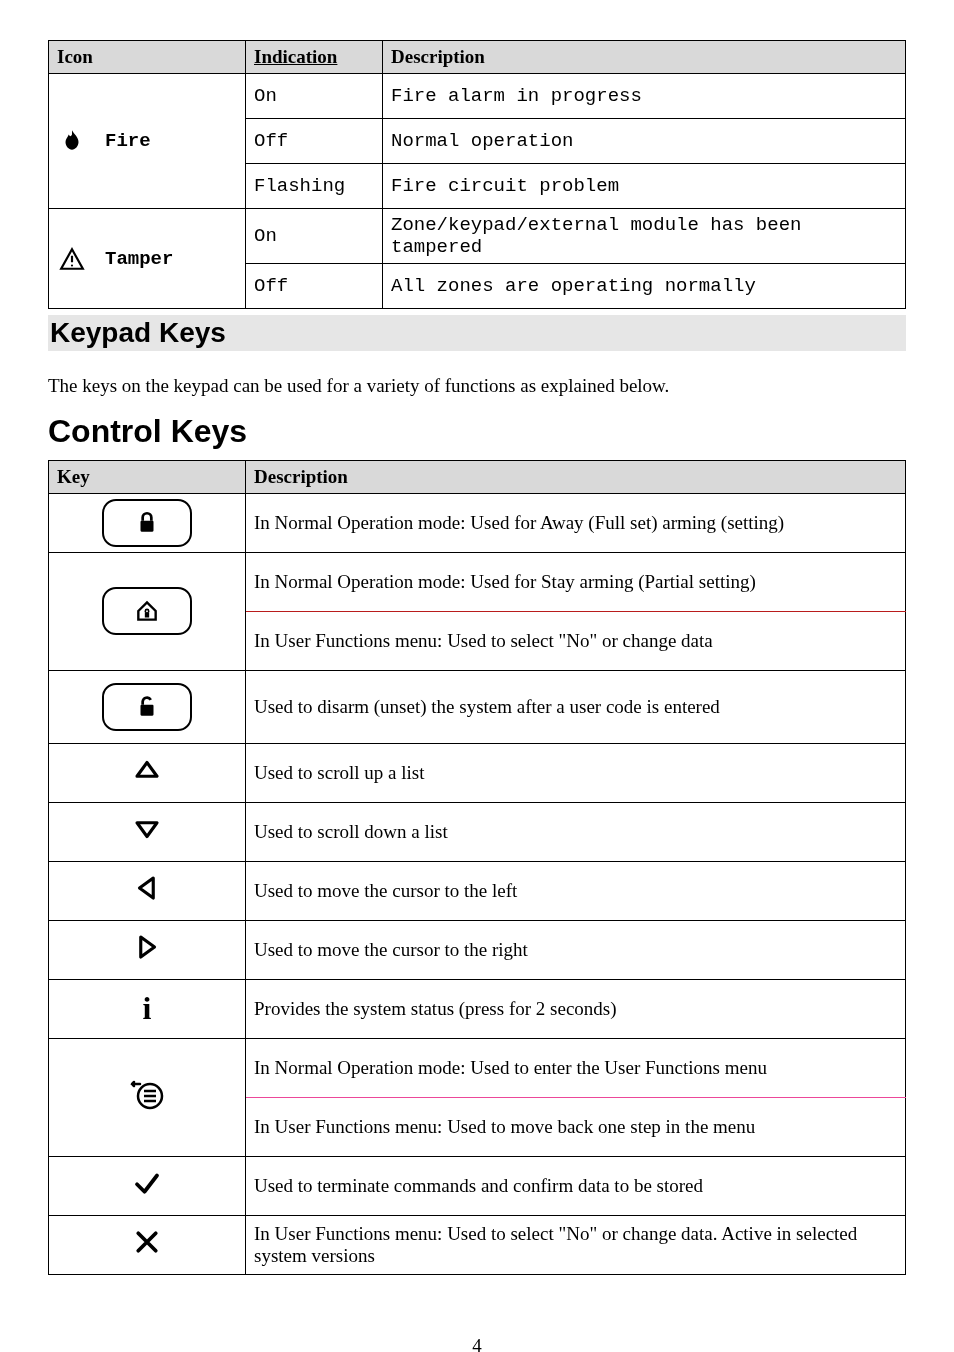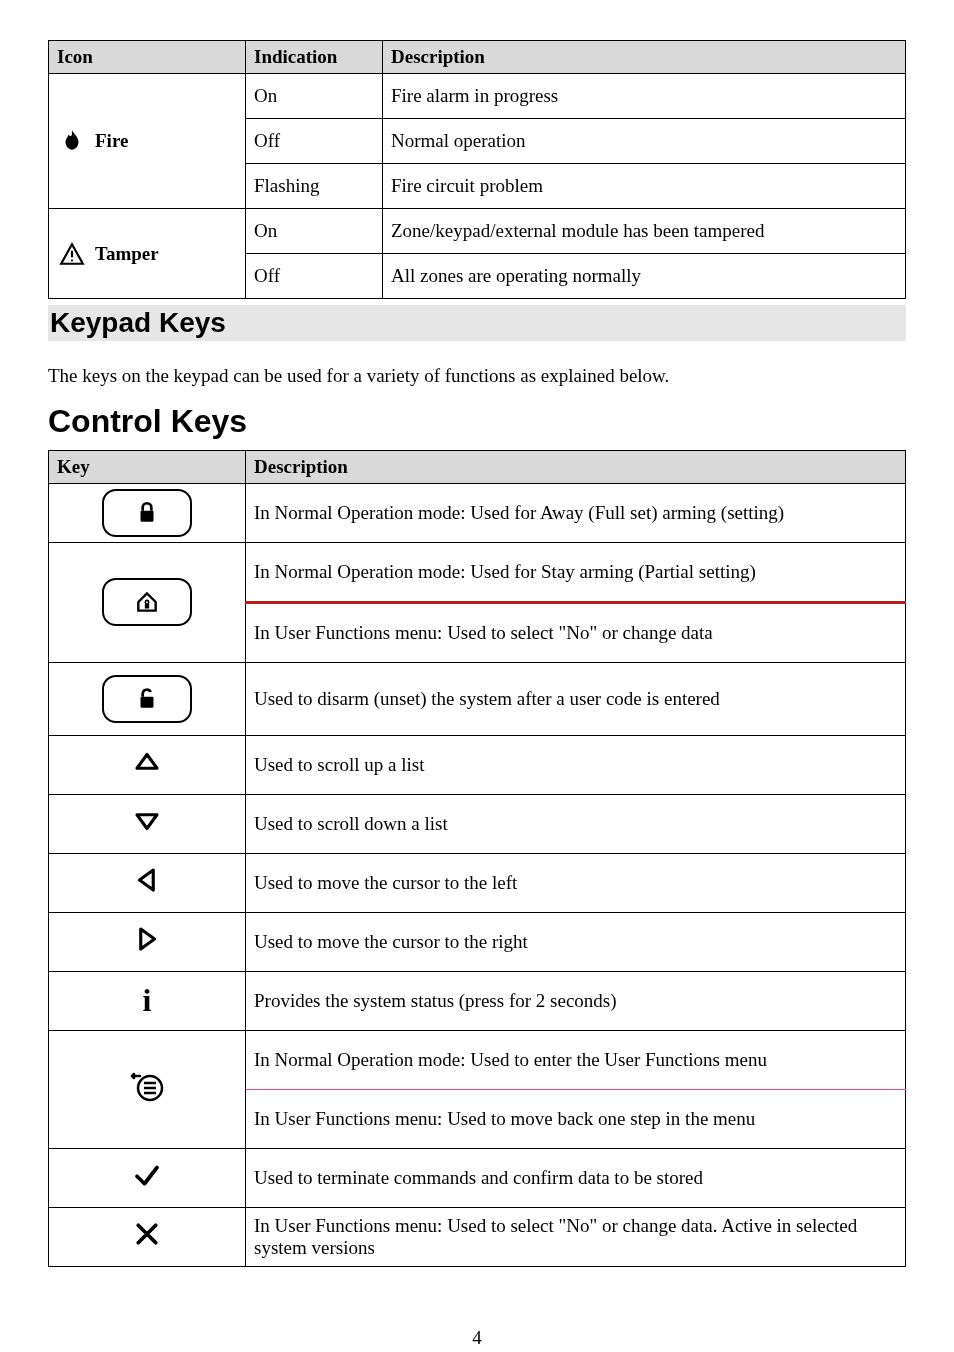--- a/index.html
+++ b/index.html
@@ -27,20 +27,21 @@
   }
   th {
     background: #d9d9d9;
     font-weight: bold;
   }
   .icon-cell {
     width: 180px;
   }
   .indication-cell {
     width: 120px;
+    text-decoration: underline;
   }
   .key-cell {
     width: 180px;
     text-align: center;
   }
   h1.section {
     font-family: Arial, Helvetica, sans-serif;
     font-size: 28px;
     font-weight: bold;
     background: #e6e6e6;
@@ -53,21 +54,21 @@
     font-weight: bold;
     margin: 12px 0 10px 0;
   }
   p.body {
     margin: 22px 0 14px 0;
     line-height: 1.35;
   }
   .icon-flex {
     display: flex;
     align-items: center;
-    gap: 10px;
+    gap: 20px;
     padding-left: 2px;
   }
   .icon-svg {
     width: 26px;
     height: 26px;
     flex-shrink: 0;
   }
   .icon-svg-lg {
     width: 30px;
     height: 30px;
@@ -84,20 +85,21 @@
   .footer-page {
     text-align: center;
     margin-top: 60px;
     font-size: 19px;
   }
   .control-table td {
     height: 48px;
   }
   .icon-table td {
     height: 34px;
+    font-family: Liberation Mono, monospace;
   }
 </style>
 </head>
 <body>
 
 <table class="icon-table">
   <tbody>
       <tr>
     <th class="icon-cell">Icon</th>
     <th class="indication-cell">Indication</th>
@@ -171,21 +173,21 @@
   <tr>
     <td class="key-cell" rowspan="2">
       <span class="key-btn">
         <svg class="icon-svg" viewBox="0 0 24 24">
               <path d="M4 12 L12 4 L20 12 V20 H4 Z" fill="none" stroke="#000" stroke-width="2.2"></path>
               <rect x="10" y="13" width="4" height="5" fill="#000"></rect>
               <path d="M10.5 13 v-1 a1.5 1.5 0 0 1 3 0 v1" fill="none" stroke="#000" stroke-width="1.5"></path>
             </svg>
       </span>
     </td>
-    <td style="border-bottom:3px solid #b91c1c">In Normal Operation mode: Used for Stay arming (Partial setting)</td>
+    <td style="border-bottom:1px solid #b91c1c">In Normal Operation mode: Used for Stay arming (Partial setting)</td>
   </tr>
   <tr>
     <td>In User Functions menu: Used to select "No" or change data</td>
   </tr>
 
   <tr>
     <td class="key-cell" style="height:62px">
       <span class="key-btn">
         <svg class="icon-svg" viewBox="0 0 24 24">
               <path d="M8 10 V7 a4 4 0 0 1 7.5 -1.5" fill="none" stroke="#000" stroke-width="2.5"></path>

